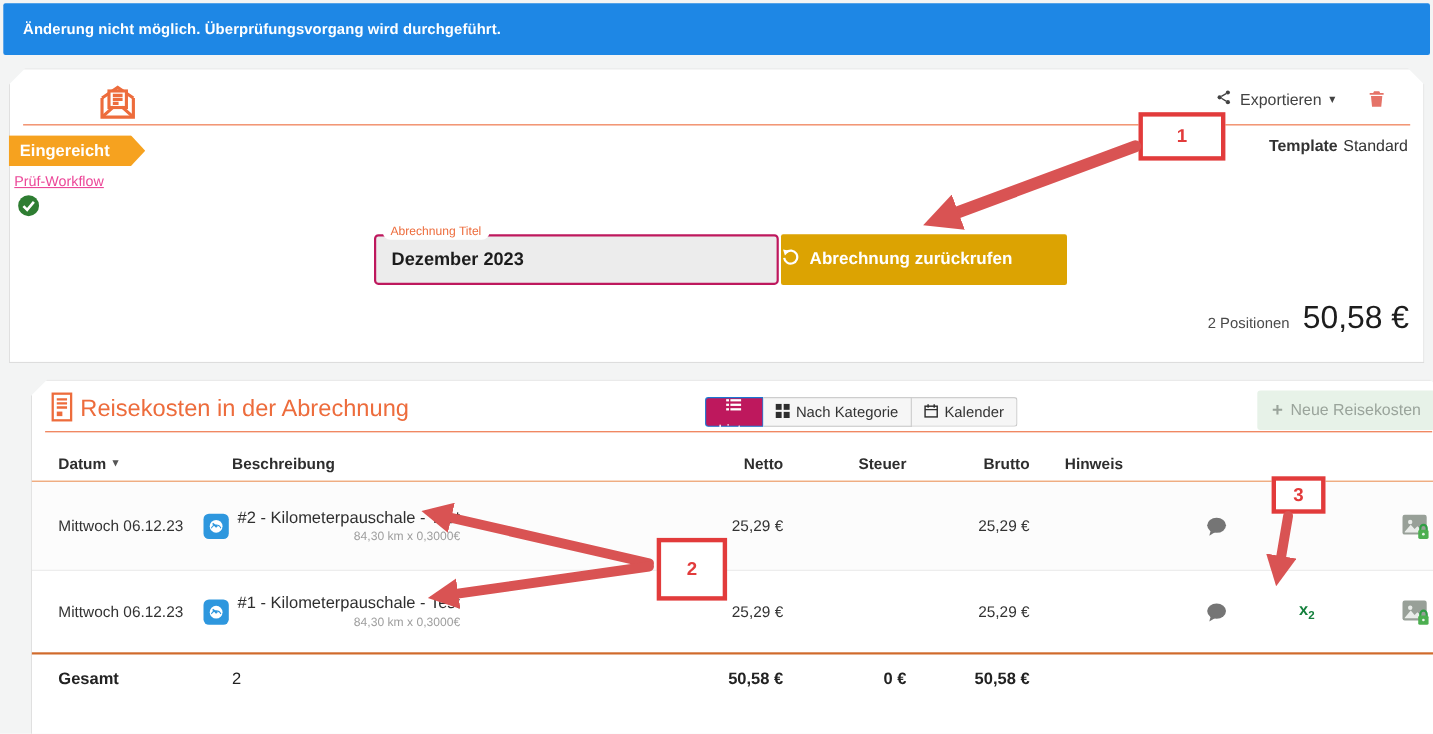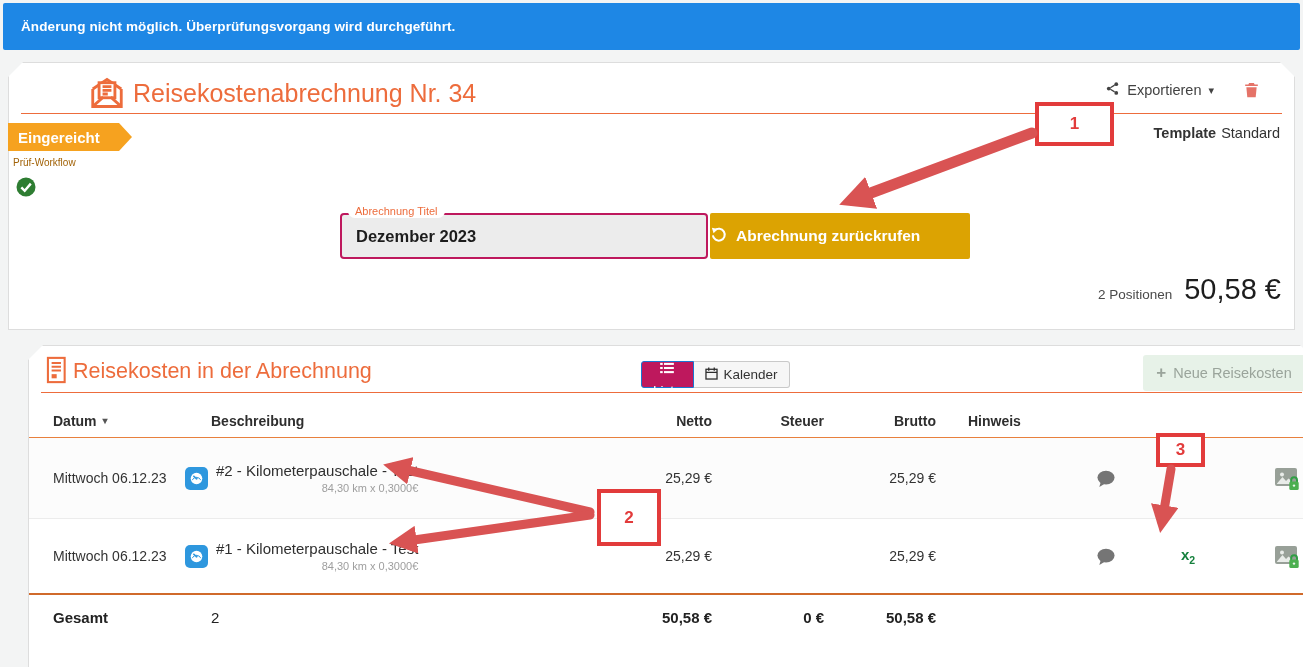--- a/index.html
+++ b/index.html
@@ -35,21 +35,21 @@
     color:#424242; font-size:14.5px; cursor:pointer; }
   .export-caret { font-size:11px; color:#424242; }
   .trash-btn { position:absolute; right:33px; top:17px; width:19px; height:20px; cursor:pointer; }
   .hr1 { top:50px; }
   .status-badge {
     position:absolute; left:-8px; top:60px; height:28px; width:131px;
     background:#f6a21f; color:#fff; font-size:15px; font-weight:600;
     display:flex; align-items:center; padding-left:17px;
     clip-path:polygon(0 0, calc(100% - 13px) 0, 100% 50%, calc(100% - 13px) 100%, 0 100%);
   }
-  .workflow-label { position:absolute; left:4px; top:94px; color:#a16207; font-size:10px; }
+  .workflow-label { position:absolute; left:4px; top:94px; color:#ec4899; font-size:13px;text-decoration:underline; }
   .check-icon { position:absolute; left:7px; top:114px; width:20px; height:20px; }
   .template-line { position:absolute; right:14px; top:62px; font-size:14.5px; color:#333; }
   .template-line b { font-weight:700; margin-right:5px; }
   .field-row { position:absolute; left:331px; top:150px; display:flex; }
   .title-field-wrap { position:relative; width:368px; height:46px; }
   .title-field {
     width:100%; height:100%; background:#ececec; border:2px solid #be185d; border-radius:4px;
     font-family:"Liberation Sans", sans-serif; font-size:16.5px; font-weight:700; color:#1c1c1c;
     padding:0 14px; outline:none;
   }
@@ -144,21 +144,20 @@
 <section class="card card1">
   <span class="c1-icon">
     <svg width="38" height="38" viewBox="0 0 24 24" fill="none" stroke="#ed6c3c" stroke-width="1.8">
       <path d="M3 9.5 L12 3.5 L21 9.5"></path>
       <path d="M3 9.5 V20.5 H21 V9.5"></path>
       <rect x="7" y="5.5" width="10" height="9.5" fill="#fff"></rect>
       <path d="M9.2 8 H14.8 M9.2 10.3 H14.8 M9.2 12.6 H12.5"></path>
       <path d="M3 20.5 L9.6 14.6 M21 20.5 L14.4 14.6"></path>
     </svg>
   </span>
-  <h1 class="c1-title">Reisekostenabrechnung Nr. 34</h1>
 
   <div class="export-group">
     <span>
       <svg width="15" height="15" viewBox="0 0 24 24" fill="#424242">
         <circle cx="18" cy="5" r="3"></circle>
           <circle cx="6" cy="12" r="3"></circle>
           <circle cx="18" cy="19" r="3"></circle>
         <path d="M8.6 10.7 L15.4 6.6 M8.6 13.3 L15.4 17.4" stroke="#424242" stroke-width="2" fill="none"></path>
       </svg>
     </span>
@@ -228,20 +227,31 @@
         <svg width="14" height="12" viewBox="0 0 16 14" fill="#fff">
           <rect x="0" y="1" width="3" height="2.4"></rect>
             <rect x="4.5" y="1" width="11.5" height="2.4"></rect>
           <rect x="0" y="5.8" width="3" height="2.4"></rect>
             <rect x="4.5" y="5.8" width="11.5" height="2.4"></rect>
           <rect x="0" y="10.6" width="3" height="2.4"></rect>
             <rect x="4.5" y="10.6" width="11.5" height="2.4"></rect>
         </svg>
       </span>
       <span>Liste</span>
+    </div>
+    <div class="tab">
+      <span>
+        <svg width="13" height="13" viewBox="0 0 14 14" fill="#2e2e2e">
+          <rect x="0" y="0" width="6" height="6"></rect>
+            <rect x="8" y="0" width="6" height="6"></rect>
+          <rect x="0" y="8" width="6" height="6"></rect>
+            <rect x="8" y="8" width="6" height="6"></rect>
+        </svg>
+      </span>
+      <span>Nach Kategorie</span>
     </div>
     <div class="tab">
       <span>
         <svg width="13" height="13" viewBox="0 0 16 16" fill="none" stroke="#2e2e2e" stroke-width="1.6">
           <rect x="1.2" y="2.8" width="13.6" height="12"></rect>
           <path d="M4.6 0.6 V4.6 M11.4 0.6 V4.6 M1.2 6.6 H14.8"></path>
         </svg>
       </span>
       <span>Kalender</span>
     </div>

